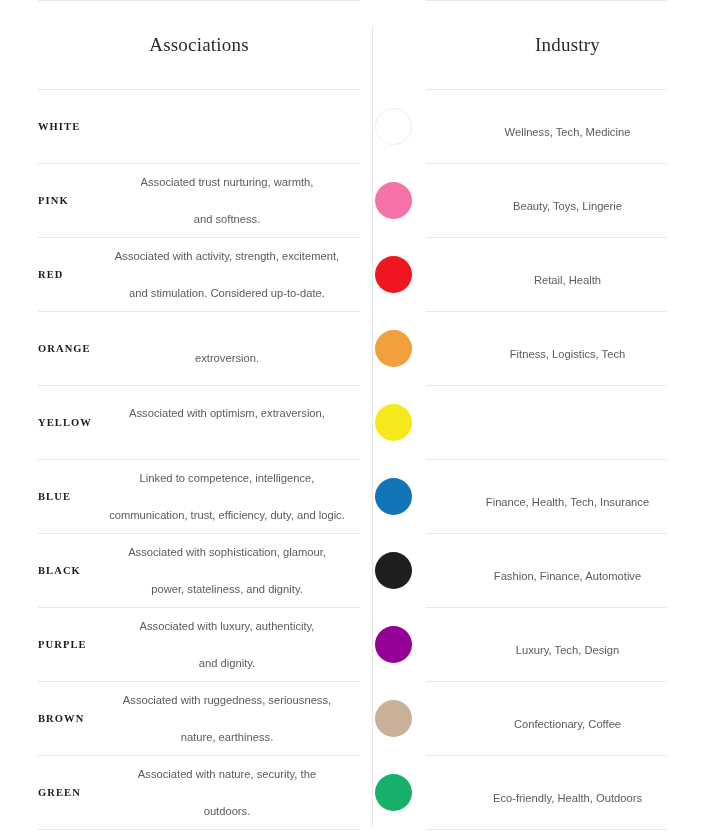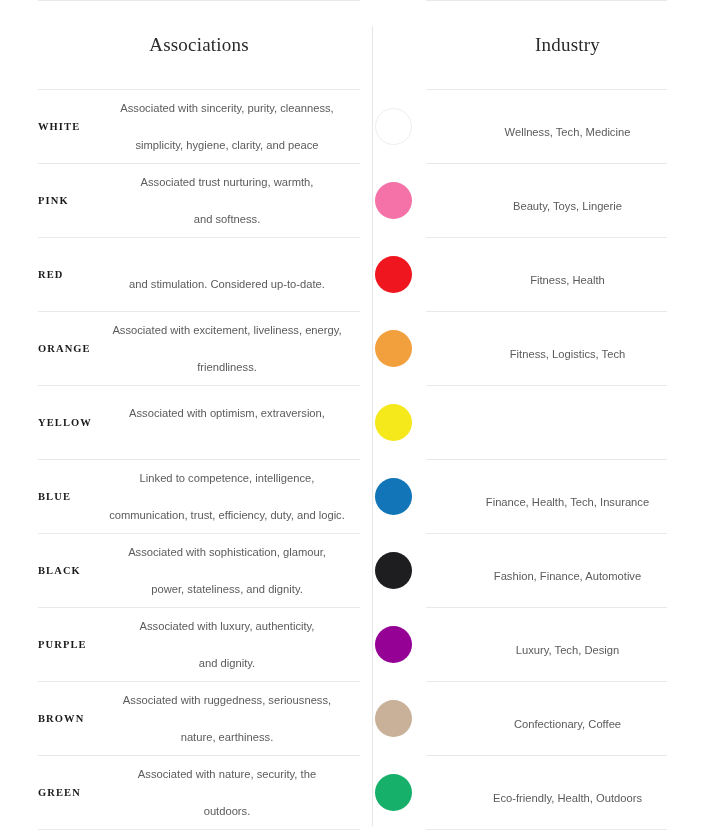--- a/index.html
+++ b/index.html
@@ -185,23 +185,20 @@
     <div class="hdr-spacer-r"></div>
 
     <div class="div-pad-l"></div>
     <div class="div-left"></div>
     <div class="div-gap"></div>
     <div class="div-right"></div>
     <div class="div-pad-r"></div>
 
     <div class="cell pad-l"></div>
     <div class="cell c-name">WHITE</div>
-    <div class="cell c-assoc">
-      <span><span>Associated with sincerity, purity, cleanness,</span><br><span>simplicity, hygiene, clarity, and peace</span></span>
-    </div>
     <div class="cell c-swatch">
       <span class="dot outline" style="background: rgb(255, 255, 255);"></span>
     </div>
     <div class="cell c-industry">
       <span>Wellness, Tech, Medicine</span>
     </div>
     <div class="cell pad-r"></div>
     <div class="div-pad-l"></div>
     <div class="div-left"></div>
     <div class="div-gap"></div>
@@ -222,39 +219,39 @@
     <div class="cell pad-r"></div>
     <div class="div-pad-l"></div>
     <div class="div-left"></div>
     <div class="div-gap"></div>
     <div class="div-right"></div>
     <div class="div-pad-r"></div>
 
     <div class="cell pad-l"></div>
     <div class="cell c-name">RED</div>
     <div class="cell c-assoc">
-      <span><br><span>and stimulation. Considered up-to-date.</span></span>
+      <span><span>Associated with activity, strength, excitement,</span><br><span>and stimulation. Considered up-to-date.</span></span>
     </div>
     <div class="cell c-swatch">
       <span class="dot" style="background: rgb(240, 22, 31);"></span>
     </div>
     <div class="cell c-industry">
-      <span>Fitness, Health</span>
+      <span>Retail, Health</span>
     </div>
     <div class="cell pad-r"></div>
     <div class="div-pad-l"></div>
     <div class="div-left"></div>
     <div class="div-gap"></div>
     <div class="div-right"></div>
     <div class="div-pad-r"></div>
 
     <div class="cell pad-l"></div>
     <div class="cell c-name">ORANGE</div>
     <div class="cell c-assoc">
-      <span><span>Associated with excitement, liveliness, energy,</span><br><span>friendliness.</span></span>
+      <span><br><span>extroversion.</span></span>
     </div>
     <div class="cell c-swatch">
       <span class="dot" style="background: rgb(242, 160, 61);"></span>
     </div>
     <div class="cell c-industry">
       <span>Fitness, Logistics, Tech</span>
     </div>
     <div class="cell pad-r"></div>
     <div class="div-pad-l"></div>
     <div class="div-left"></div>

